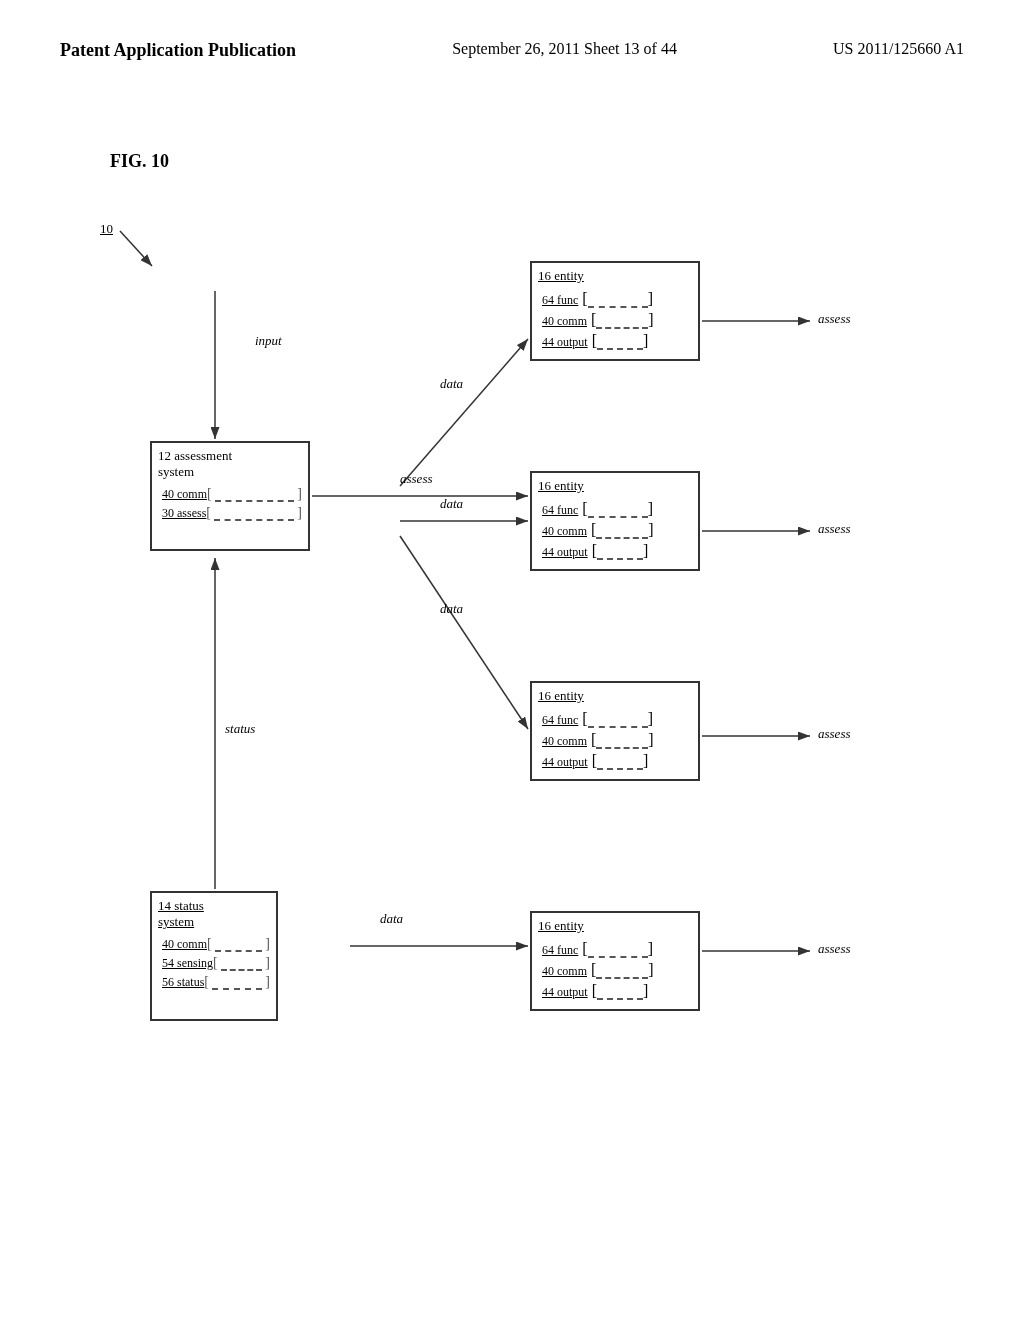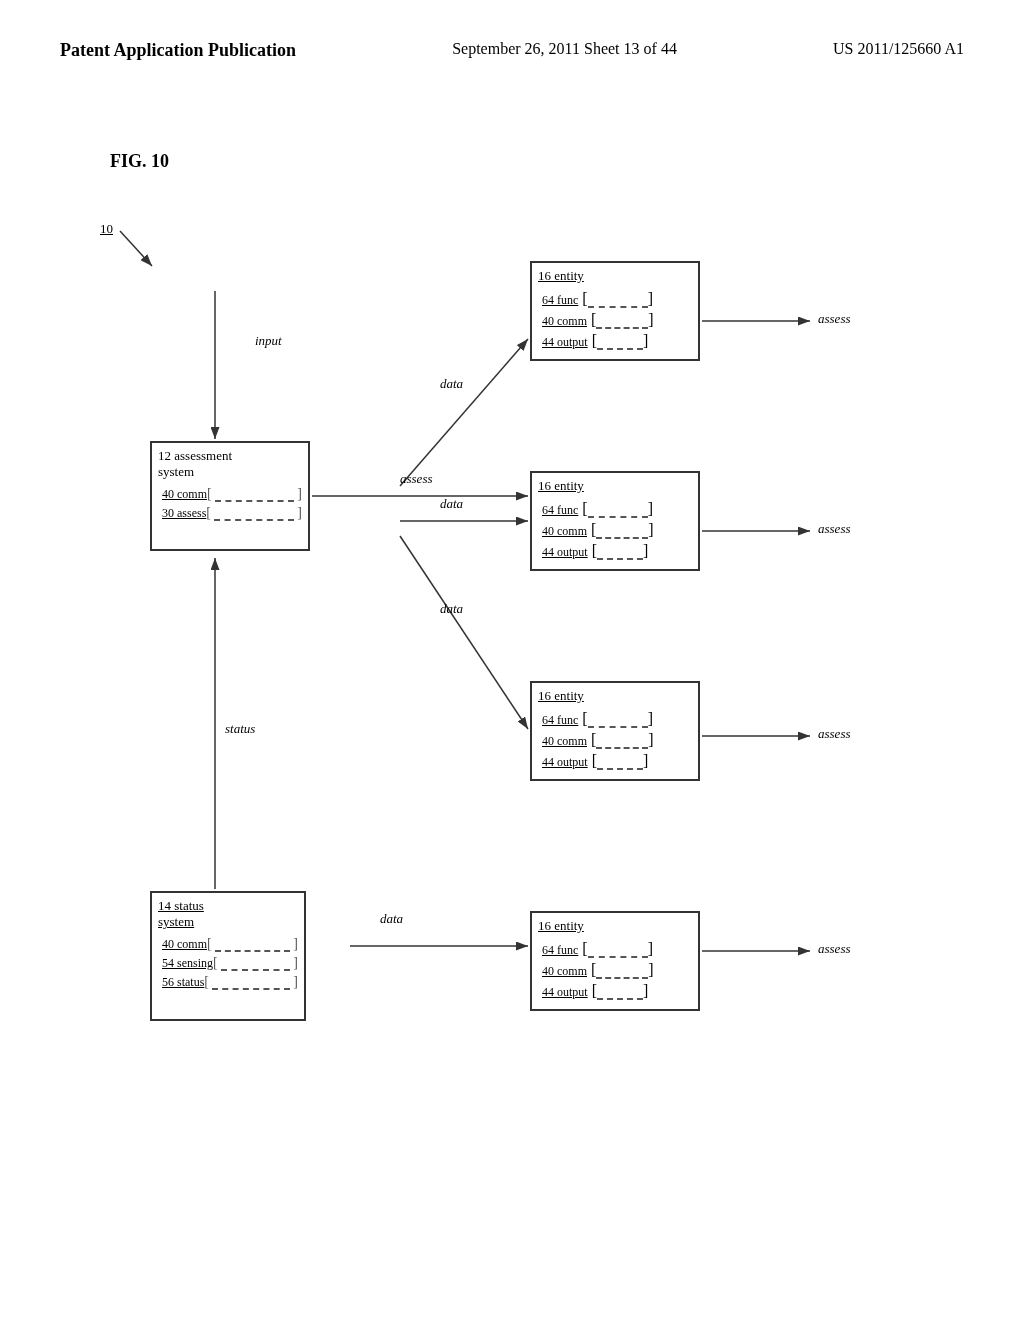--- a/index.html
+++ b/index.html
@@ -136,21 +136,21 @@
 
       <div class="dashed-row">
         <span class="dashed-row-label">30 assess</span>
         <span class="bracket-left">[</span>
         <span class="dashes" style="border-top:2px dashed #555; display:inline-block; width:40px; vertical-align:middle;"></span>
         <span class="bracket-right">]</span>
       </div>
     </div>
   </div>
 
-  <div class="box" style="left:150px; top:800px; width:156px; min-height:130px; padding:0;">
+  <div class="box" style="left:150px; top:800px; width:128px; min-height:130px; padding:0;">
     <div style="font-size:13px; text-decoration:underline; padding:5px 6px 2px 6px;">
       <span>14 status</span><br>
       <span>system</span>
     </div>
     <div style="padding:4px 6px 6px 10px;">
       <div class="dashed-row">
         <span class="dashed-row-label">40 comm</span>
         <span class="bracket-left">[</span>
         <span class="dashes" style="border-top:2px dashed #555; display:inline-block; width:48px; vertical-align:middle;"></span>
         <span class="bracket-right">]</span>

